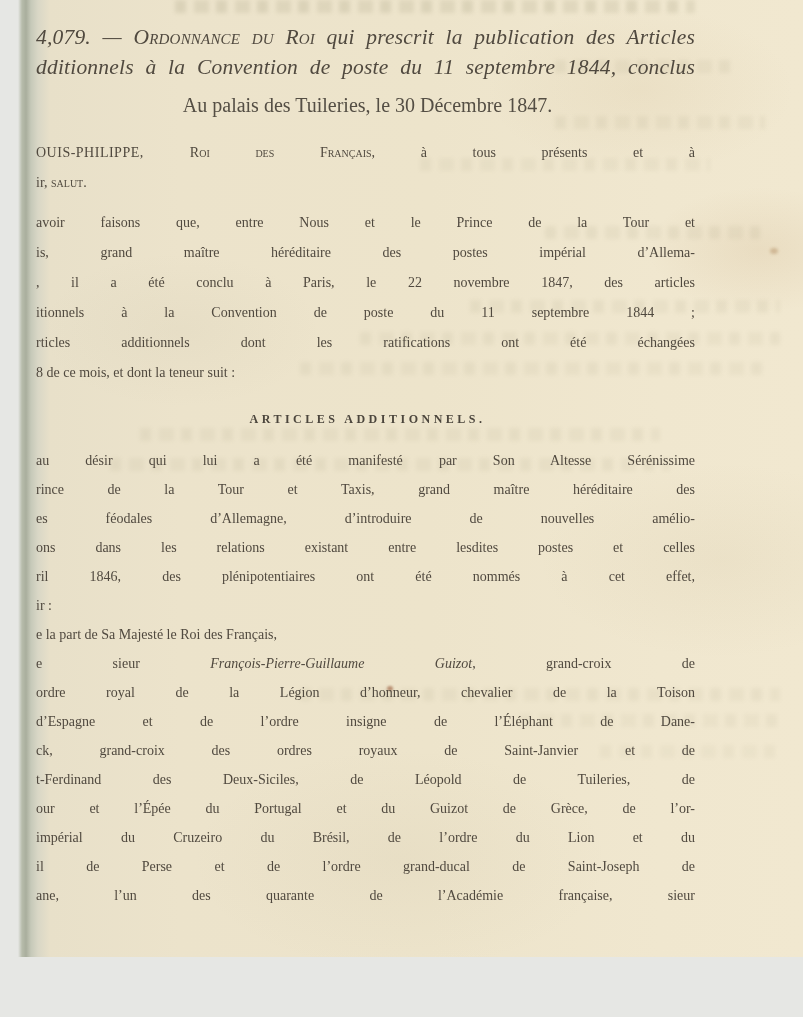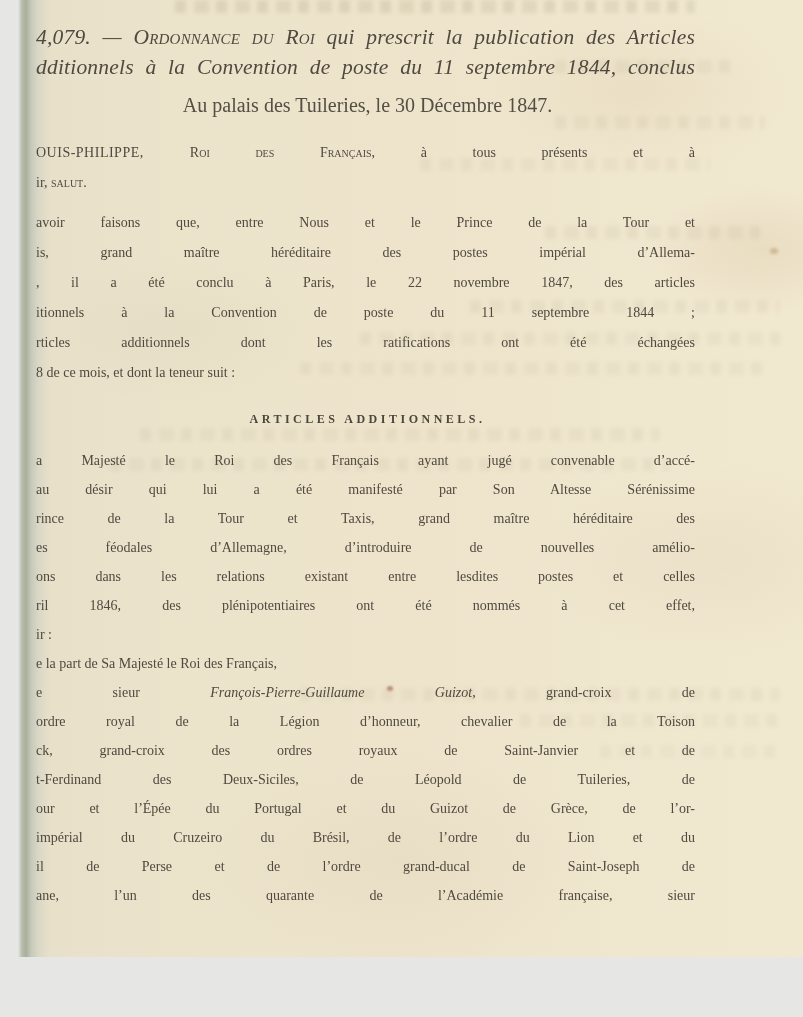--- a/index.html
+++ b/index.html
@@ -113,36 +113,36 @@
       <div class="ln">is, grand maître héréditaire des postes impérial d’Allema-</div>
       <div class="ln">, il a été conclu à Paris, le 22 novembre 1847, des articles</div>
       <div class="ln">itionnels à la Convention de poste du 11 septembre 1844 ;</div>
       <div class="ln">rticles additionnels dont les ratifications ont été échangées</div>
       <div class="ln end">8 de ce mois, et dont la teneur suit :</div>
     </div>
 
     <div class="heading">ARTICLES ADDITIONNELS.</div>
 
     <div class="p6 tight">
-      <div class="ln">a Majesté le Roi des Français ayant jugé convenable d’accé-</div>
       <div class="ln">au désir qui lui a été manifesté par Son Altesse Sérénissime</div>
       <div class="ln">rince de la Tour et Taxis, grand maître héréditaire des</div>
       <div class="ln">es féodales d’Allemagne, d’introduire de nouvelles amélio-</div>
       <div class="ln">ons dans les relations existant entre lesdites postes et celles</div>
       <div class="ln">ril 1846, des plénipotentiaires ont été nommés à cet effet,</div>
       <div class="ln end">ir :</div>
     </div>
 
     <div class="tight">
       <div class="ln end">e la part de Sa Majesté le Roi des Français,</div>
     </div>
 
     <div class="tight">
       <div class="ln"><span>e sieur </span><span class="it">François-Pierre-Guillaume Guizot</span><span>, grand-croix de</span></div>
       <div class="ln">ordre royal de la Légion d’honneur, chevalier de la Toison</div>
+      <div class="ln">d’Espagne et de l’ordre insigne de l’Éléphant de Dane-</div>
       <div class="ln">ck, grand-croix des ordres royaux de Saint-Janvier et de</div>
       <div class="ln">t-Ferdinand des Deux-Siciles, de Léopold de Tuileries, de</div>
       <div class="ln">our et l’Épée du Portugal et du Guizot de Grèce, de l’or-</div>
       <div class="ln">impérial du Cruzeiro du Brésil, de l’ordre du Lion et du</div>
       <div class="ln">il de Perse et de l’ordre grand-ducal de Saint-Joseph de</div>
       <div class="ln">ane, l’un des quarante de l’Académie française, sieur</div>
     </div>
 
   </div>
 

